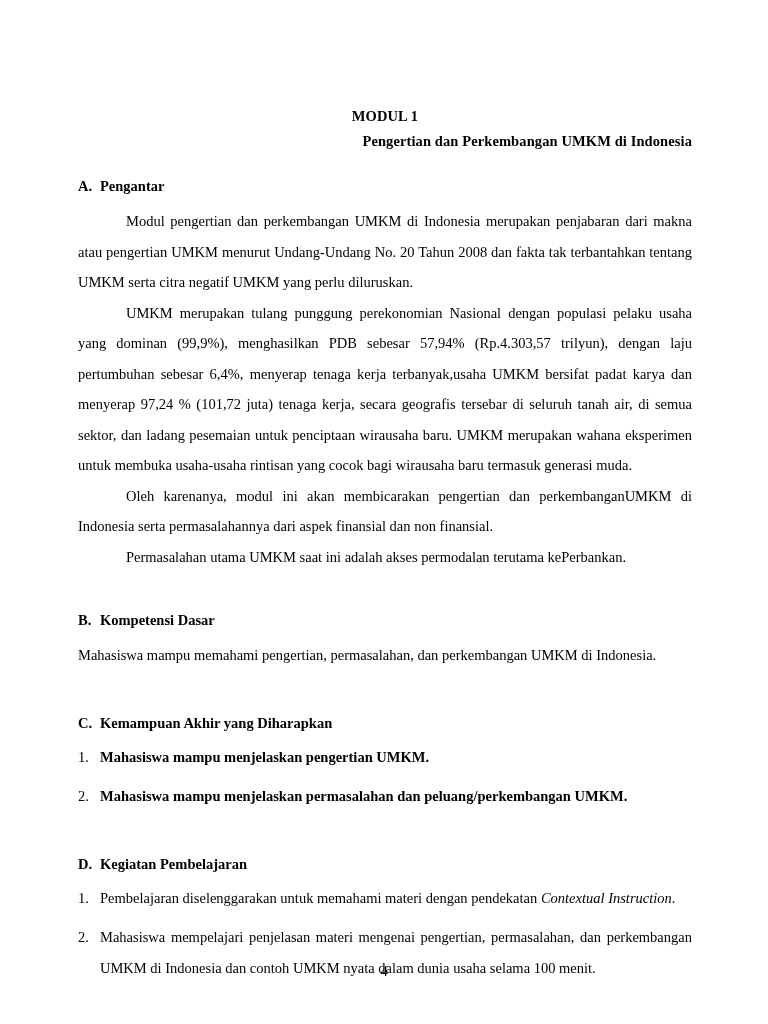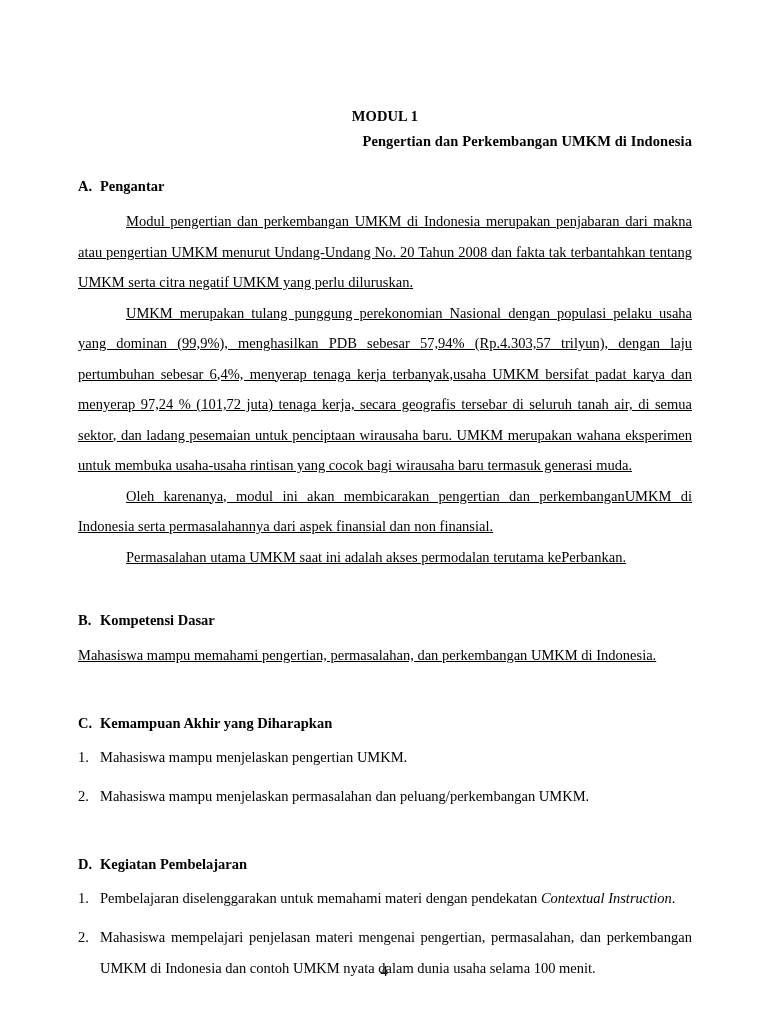--- a/index.html
+++ b/index.html
@@ -67,21 +67,20 @@
   .h-c { margin-top: 42px; }
   .h-d { margin-top: 42px; }
 
   
   .para {
     font-size: 14.5px;
     line-height: 30.5px;
     text-align: justify;
     text-justify: inter-word;
     margin: 0;
-    text-decoration: underline;
   }
   .para-indent {
     text-indent: 48px;
   }
   .para-plain {
     text-align: left;
   }
   
   .para-single {
     text-align: left;
@@ -109,20 +108,21 @@
     flex: 0 0 22px;
     width: 22px;
   }
   .num-item .num-text {
     flex: 1 1 auto;
     text-align: justify;
     text-justify: inter-word;
   }
   .num-text-left {
     text-align: right;
+    font-weight: bold;
   }
   .num-text .italic {
     font-style: italic;
     font-family: Liberation Serif, serif;
   }
 
   
   .page-number {
     position: absolute;
     left: 0;

